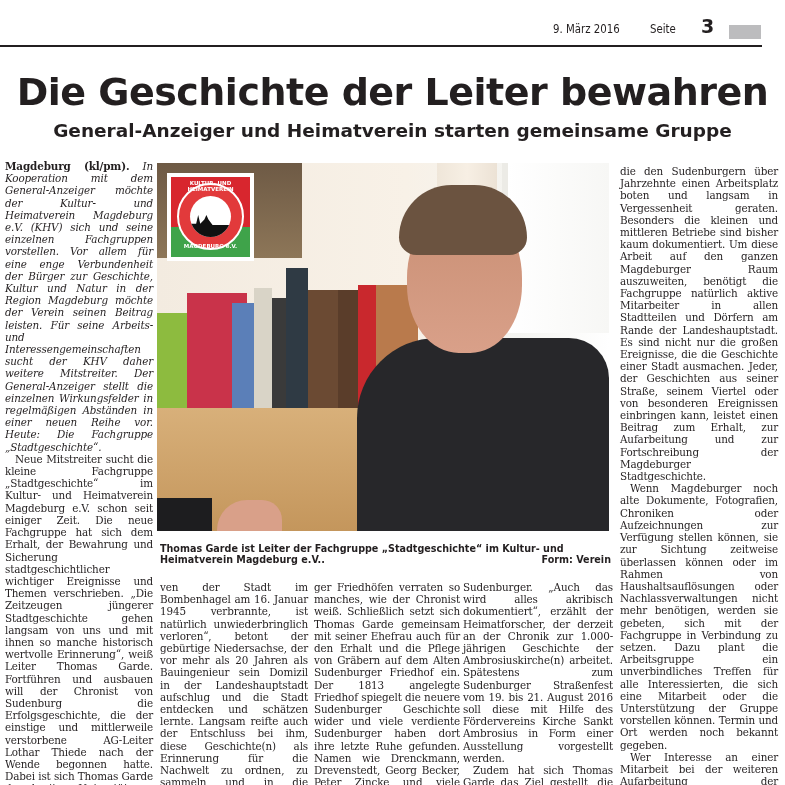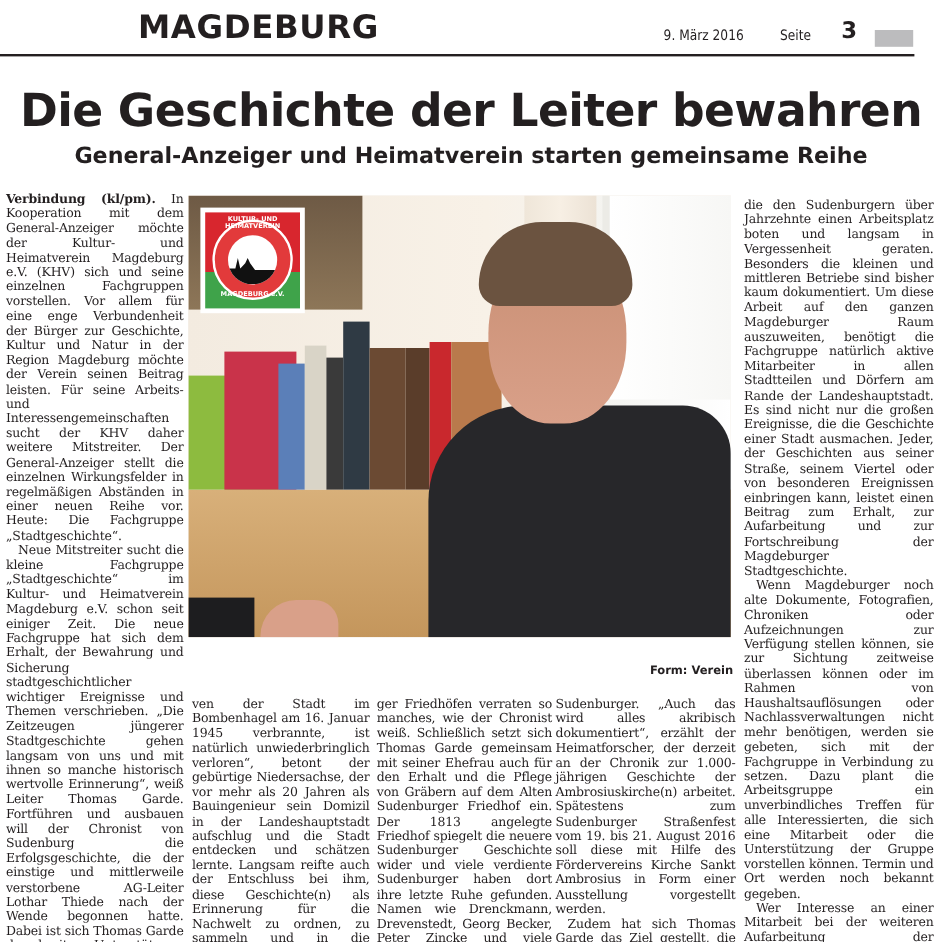--- a/index.html
+++ b/index.html
@@ -19,21 +19,21 @@
 
   .col { position: absolute; font-size: 10.4px; line-height: 12.2px; text-align: justify; color: #231f20; font-family: "DejaVu Serif", serif; letter-spacing: -0.15px; }
   .col p { text-indent: 0; hyphens: manual; }
   .col p.ind { text-indent: 10px; }
   .col1 { left: 5px; top: 160px; width: 148px; }
   .col2 { left: 160px; top: 581px; width: 148px; }
   .col3 { left: 314px; top: 581px; width: 146px; }
   .col4 { left: 463px; top: 581px; width: 150px; }
   .col5 { left: 620px; top: 165px; width: 158px; }
   .lead { font-weight: bold; font-style: normal; }
-  .intro { }
+  .intro { font-style: italic; }
 
   .photo { position: absolute; left: 157px; top: 163px; width: 452px; height: 368px; overflow: hidden; background: #efe7dc; }
   .wall { position: absolute; left: 0; top: 0; width: 452px; height: 260px; background: linear-gradient(90deg, #f3ebe0 0%, #f8f1e7 55%, #f4f4f1 80%, #ffffff 100%); }
   .wall-picture { position: absolute; left: 0; top: 0; width: 145px; height: 95px; background: linear-gradient(180deg, #6e5a45, #8d7658); }
   .window { position: absolute; left: 345px; top: 0; width: 107px; height: 170px; background: linear-gradient(90deg, #ffffff, #f7f7f5); border-left: 6px solid #ecebe6; }
   .curtain { position: absolute; left: 280px; top: 0; width: 60px; height: 220px; background: linear-gradient(90deg, #efe6d9, #f7efe4, #ece2d5); }
   .desk { position: absolute; left: 0; top: 245px; width: 452px; height: 123px; background: linear-gradient(180deg, #d8b07a, #c4965c); }
   .book { position: absolute; bottom: 123px; }
   .logo { position: absolute; left: 10px; top: 10px; width: 87px; height: 88px; background: #ffffff; padding: 4px; }
   .logo-inner { width: 79px; height: 80px; background: linear-gradient(180deg, #d8262e 0%, #d8262e 62%, #3fa34a 62%, #3fa34a 100%); position: relative; }
@@ -49,34 +49,33 @@
   .keyboard { position: absolute; left: 0; top: 335px; width: 55px; height: 33px; background: #1d1d1f; }
   .hand { position: absolute; left: 60px; top: 337px; width: 65px; height: 31px; background: #d9a089; border-radius: 30px 20px 0 0; }
 
   .caption { position: absolute; left: 160px; top: 543px; width: 451px; font-family: "DejaVu Sans", sans-serif; font-weight: bold; font-size: 9.6px; line-height: 11px; color: #231f20; }
   .caption-credit { position: absolute; right: 0; top: 11px; }
 </style>
 </head>
 <body>
 
 <header class="masthead">
-  <div class="section-name">MAGDEBURG</div>
   <div class="date">9. März 2016</div>
   <div class="page-label">Seite</div>
   <div class="page-num">3</div>
   <div class="page-box"></div>
   <div class="rule"></div>
 </header>
 
 <h1 class="headline">Die Geschichte der Leiter bewahren</h1>
-<h2 class="subheadline">General-Anzeiger und Heimatverein starten gemeinsame Reihe</h2>
+<h2 class="subheadline">General-Anzeiger und Heimatverein starten gemeinsame Gruppe</h2>
 
 <div class="col col1">
   <p>
-    <span class="lead">Verbindung (kl/pm).</span>
+    <span class="lead">Magdeburg (kl/pm).</span>
     <span class="intro">In Kooperation mit dem General-Anzeiger möchte der Kultur- und Heimatverein Magdeburg e.V. (KHV) sich und seine einzelnen Fachgruppen vorstellen. Vor allem für eine enge Verbundenheit der Bürger zur Geschichte, Kultur und Natur in der Region Magdeburg möchte der Verein seinen Beitrag leisten. Für seine Arbeits- und Interessengemeinschaften sucht der KHV daher weitere Mitstreiter. Der General-Anzeiger stellt die einzelnen Wirkungsfelder in regelmäßigen Abständen in einer neuen Reihe vor. Heute: Die Fachgruppe „Stadtgeschichte“.</span>
   </p>
   <p class="ind">Neue Mitstreiter sucht die kleine Fachgruppe „Stadtgeschichte“ im Kultur- und Heimatverein Magdeburg e.V. schon seit einiger Zeit. Die neue Fachgruppe hat sich dem Erhalt, der Bewahrung und Sicherung stadtgeschichtlicher wichtiger Ereignisse und Themen verschrieben. „Die Zeitzeugen jüngerer Stadtgeschichte gehen langsam von uns und mit ihnen so manche historisch wertvolle Erinnerung“, weiß Leiter Thomas Garde. Fortführen und ausbauen will der Chronist von Sudenburg die Erfolgsgeschichte, die der einstige und mittlerweile verstorbene AG-Leiter Lothar Thiede nach der Wende begonnen hatte. Dabei ist sich Thomas Garde der breiten Unterstützung in seinem Stadtteil sicher. Auch Mitglieder anderer Fachgruppen des Vereins stehen an seiner Seite, ebenso wie viele Magdeburger, denen die Geschichte ihrer Heimatstadt lieb gewonnener Teil ihrer selbst geworden ist.</p>
 
 </div>
 
 <figure class="photo">
   <div class="wall"></div>
   <div class="wall-picture"></div>
   <div class="curtain"></div>
@@ -103,20 +102,21 @@
       <div class="logo-center" style="left:19px;top:19px;">
         <div class="logo-skyline"></div>
       </div>
       <div class="logo-text top">KULTUR- UND HEIMATVEREIN</div>
       <div class="logo-text bottom">MAGDEBURG e.V.</div>
     </div>
   </div>
 </figure>
 
 <figcaption class="caption">
+  <span>Thomas Garde ist Leiter der Fachgruppe „Stadtgeschichte“ im Kultur- und Heimatverein Magdeburg e.V..</span>
   <span class="caption-credit">Form: Verein</span>
 </figcaption>
 
 <div class="col col2">
   <p>ven der Stadt im Bombenhagel am 16. Januar 1945 verbrannte, ist natürlich unwiederbringlich verloren“, betont der gebürtige Niedersachse, der vor mehr als 20 Jahren als Bauingenieur sein Domizil in der Landeshauptstadt aufschlug und die Stadt entdecken und schätzen lernte. Langsam reifte auch der Entschluss bei ihm, diese Geschichte(n) als Erinnerung für die Nachwelt zu ordnen, zu sammeln und in die Öffentlichkeit zu tragen. Auch Grabinschriften auf den alten Magdebur-</p>
 </div>
 
 <div class="col col3">
   <p>ger Friedhöfen verraten so manches, wie der Chronist weiß. Schließlich setzt sich Thomas Garde gemeinsam mit seiner Ehefrau auch für den Erhalt und die Pflege von Gräbern auf dem Alten Sudenburger Friedhof ein. Der 1813 angelegte Friedhof spiegelt die neuere Sudenburger Geschichte wider und viele verdiente Sudenburger haben dort ihre letzte Ruhe gefunden. Namen wie Drenckmann, Drevenstedt, Georg Becker, Peter Zincke und viele andere sind noch Musik in den Ohren alter</p>
 </div>

